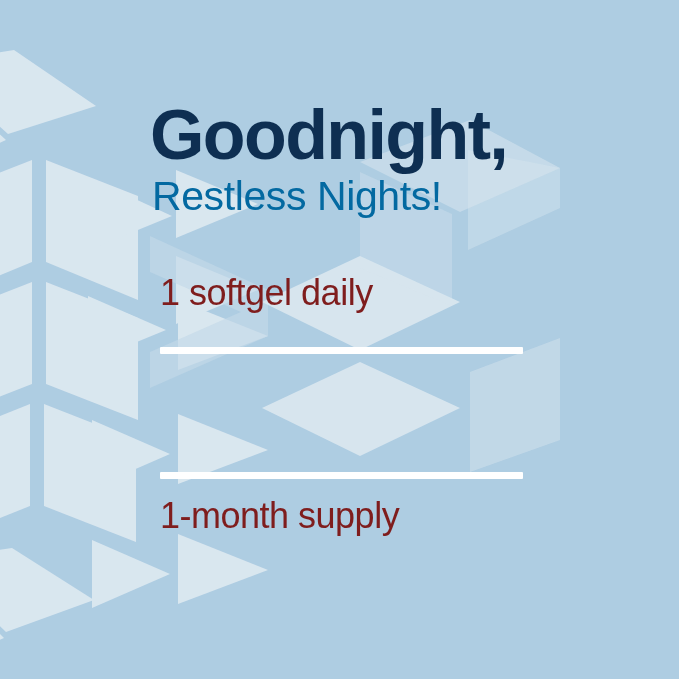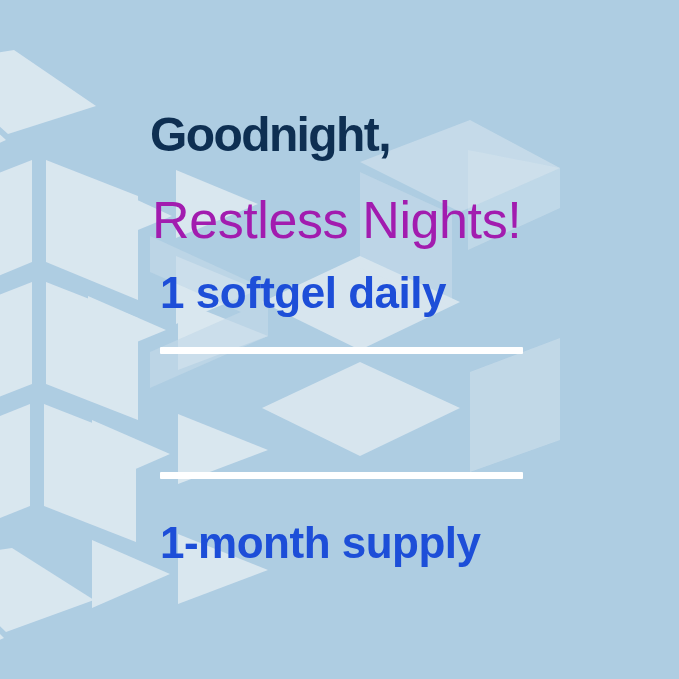--- a/index.html
+++ b/index.html
@@ -34,54 +34,54 @@
     width: 679px;
     height: 679px;
   }
 
   .headline-main {
     position: absolute;
     left: 150px;
     top: 96px;
     width: 400px;
     color: #0e2f52;
-    font-size: 48px;
+    font-size: 70px;
     font-weight: bold;
     line-height: 78px;
     letter-spacing: -1.6px;
     white-space: nowrap;
   }
 
   .headline-sub {
     position: absolute;
     left: 152px;
-    top: 196px;
+    top: 172px;
     width: 400px;
-    color: #a21caf;
-    font-size: 52px;
+    color: #0369a1;
+    font-size: 41px;
     font-weight: 500;
     line-height: 48px;
     letter-spacing: -0.4px;
     white-space: nowrap;
   }
 
   .spec-line {
     position: absolute;
     left: 160px;
     width: 440px;
-    color: #1d4ed8;
-    font-size: 44px;
-    font-weight: 700;
+    color: #7f1d1d;
+    font-size: 36px;
+    font-weight: 400;
     line-height: 50px;
     letter-spacing: -0.5px;
     white-space: nowrap;
   }
   #spec-dose   { top: 268px; }
   #spec-count  { top: 393px; left: 200px; }
-  #spec-supply { top: 518px; }
+  #spec-supply { top: 491px; }
 
   .divider {
     position: absolute;
     left: 160px;
     width: 363px;
     height: 7px;
     background: #ffffff;
     border-radius: 1px;
   }
   #divider-1 { top: 347px; }

